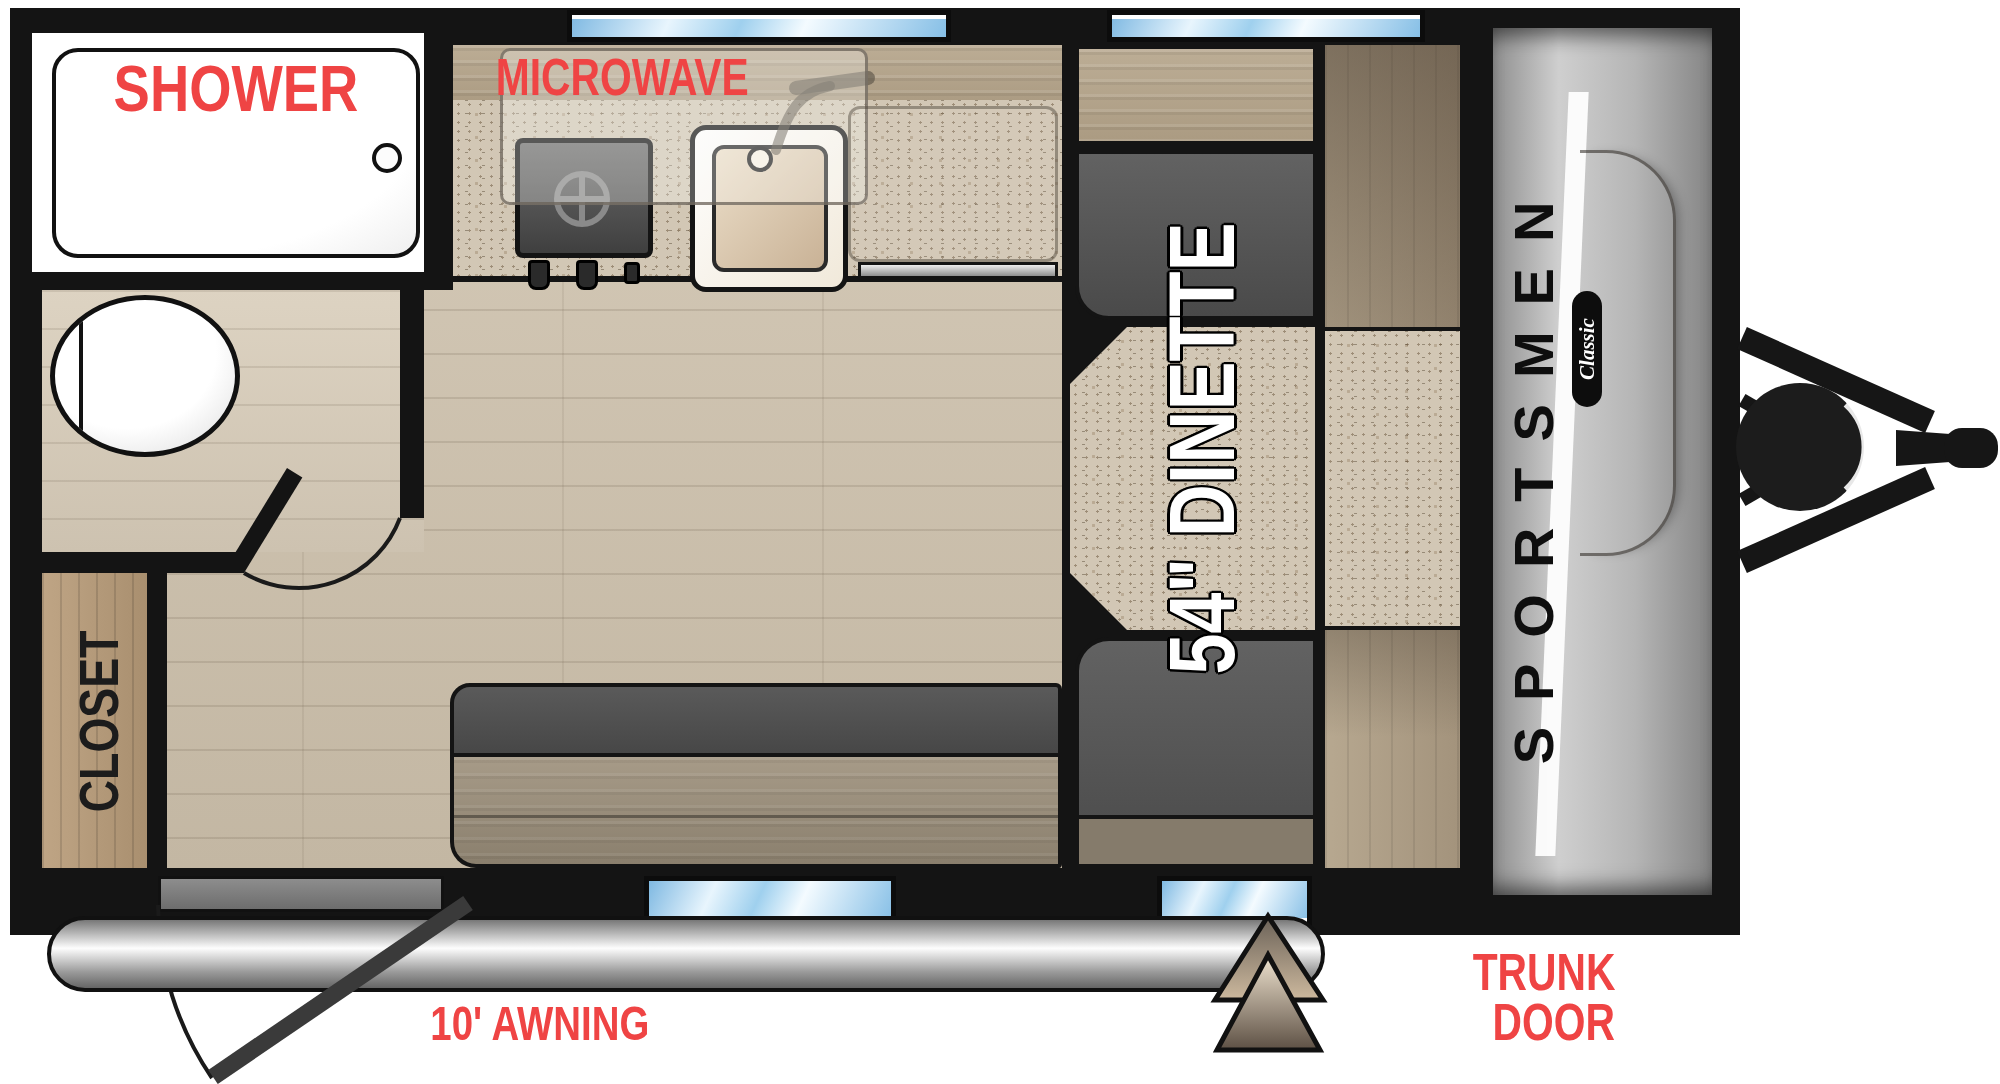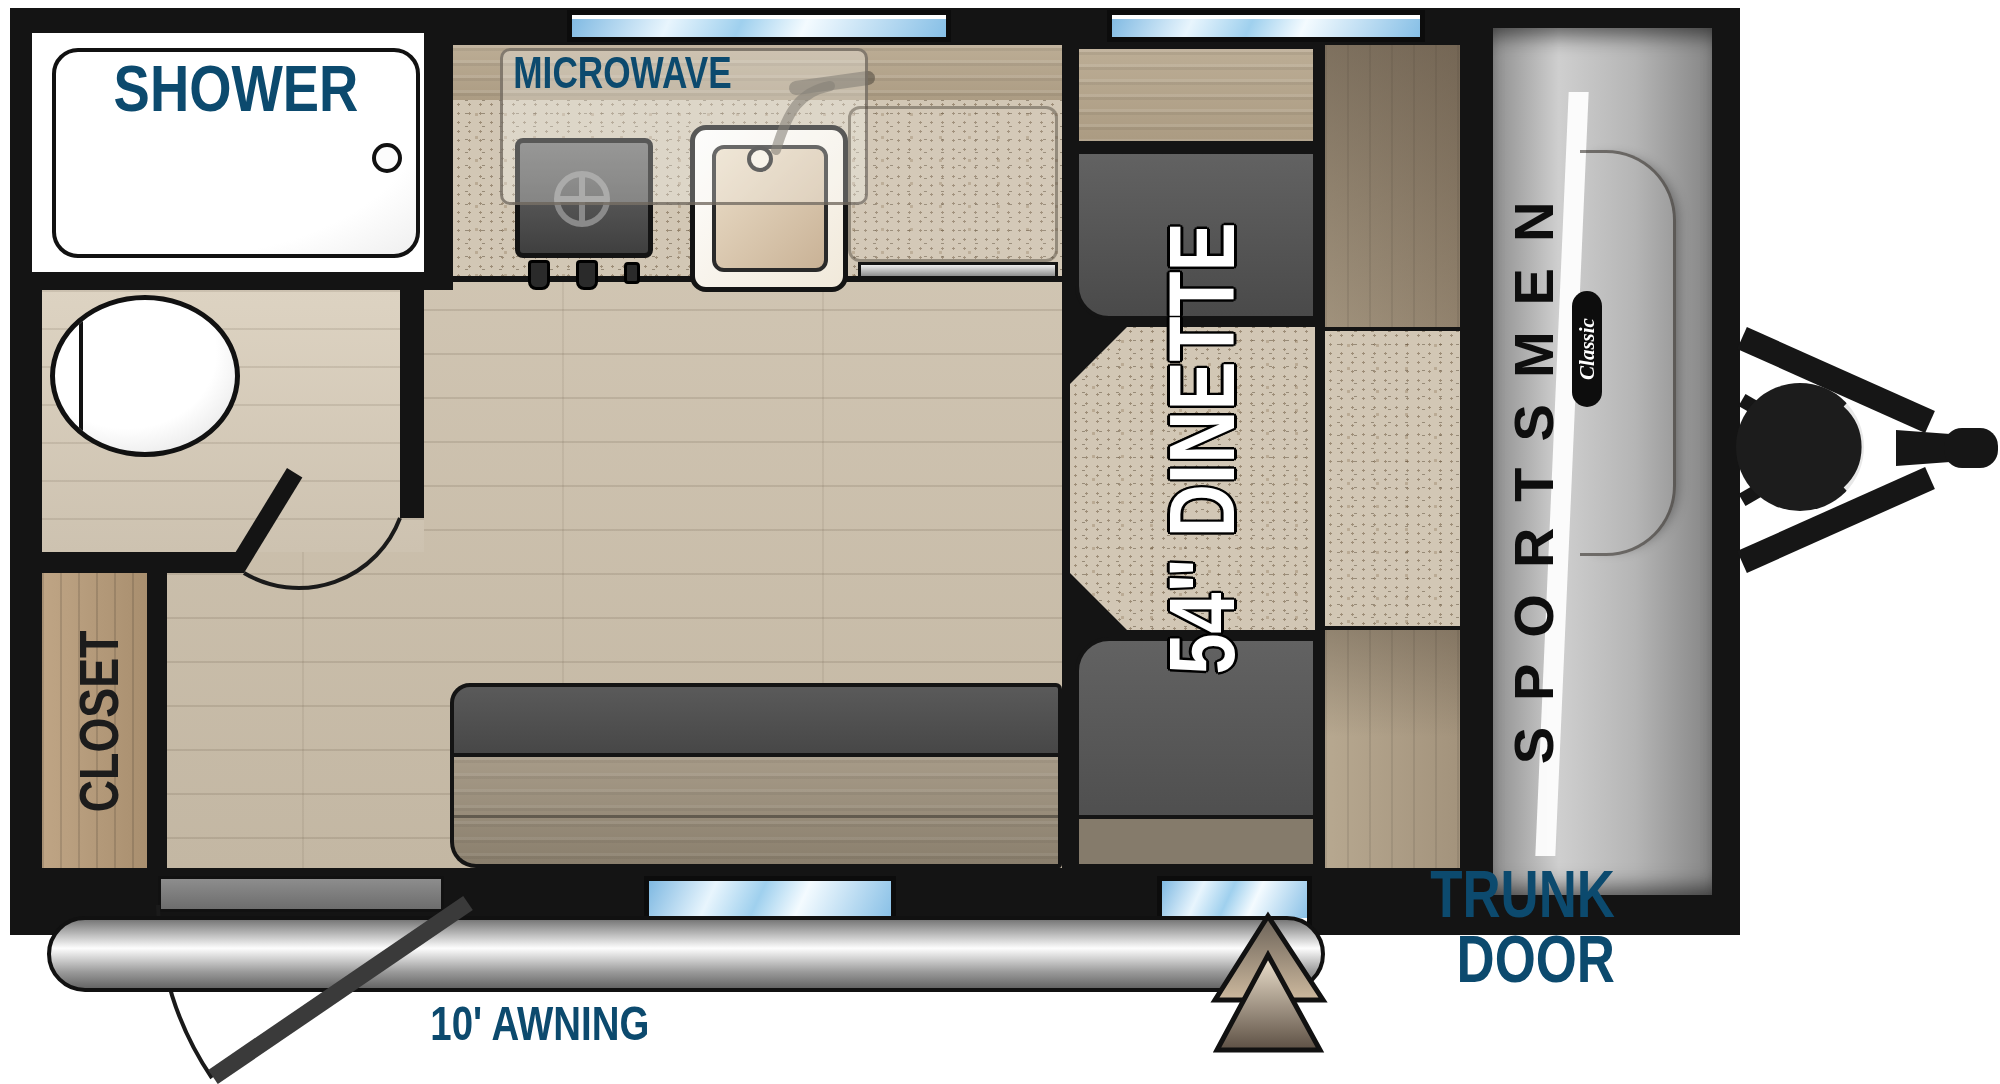--- a/index.html
+++ b/index.html
@@ -1,19 +1,19 @@
 <!DOCTYPE html>
 <html><head>
 <meta charset="utf-8">
 <style>
   html,body{margin:0;padding:0;background:#fff;}
   body{font-family:"Liberation Sans", sans-serif;}
   #stage{position:relative;width:2000px;height:1084px;background:#ffffff;overflow:hidden;}
   .abs{position:absolute;}
-  .lbl{font-weight:bold;color:#0c4a6e;white-space:nowrap;}
+  .lbl{font-weight:bold;color:#ef4444;white-space:nowrap;}
   .cx{display:inline-block;transform:scaleX(.8);transform-origin:center;}
   .cx85{display:inline-block;transform:scaleX(.85);transform-origin:center;}
   .outline-w{color:#ffffff;text-shadow:3px 0 0 #000,-3px 0 0 #000,0 3px 0 #000,0 -3px 0 #000,
     2px 2px 0 #000,-2px 2px 0 #000,2px -2px 0 #000,-2px -2px 0 #000;}
   .rot90{transform:rotate(-90deg);transform-origin:center;}
   .floor{background:
     repeating-linear-gradient(180deg, rgba(94,80,62,.16) 0 2px, rgba(0,0,0,0) 2px 44px),
     repeating-linear-gradient(90deg, rgba(94,80,62,.10) 0 2px, rgba(0,0,0,0) 2px 260px),
     linear-gradient(180deg,#d5cab8,#c3b7a3);}
   .floor-light{background:
@@ -94,21 +94,21 @@
   <div class="abs" style="left:712px;top:145px;width:116px;height:127px;background:linear-gradient(135deg,#ecdfca,#c9b296);
               border:4px solid #2a2a2a;border-radius:12px;box-sizing:border-box;"></div>
   <div class="abs" style="left:747px;top:146px;width:26px;height:26px;border:4px solid #222;border-radius:50%;background:#f7f1e6;box-sizing:border-box;"></div>
   <svg class="abs" style="left:690px;top:60px;" width="200" height="110" viewBox="690 60 200 110">
     <path d="M796,88 L868,78" stroke="rgba(85,78,66,.6)" stroke-width="14" stroke-linecap="round" fill="none"></path>
     <path d="M830,86 C800,92 788,110 776,150" stroke="rgba(85,78,66,.6)" stroke-width="10" stroke-linecap="round" fill="none"></path>
   </svg>
 
   <div class="abs" style="left:500px;top:48px;width:368px;height:157px;background:rgba(250,248,244,.30);
               border:3px solid rgba(105,98,88,.75);border-radius:10px;box-sizing:border-box;"></div>
-  <div class="abs lbl" style="left:462px;top:48px;width:320px;text-align:center;font-size:44px;">
+  <div class="abs lbl" style="left:462px;top:48px;width:320px;text-align:center;font-size:51px;">
     <span class="cx">MICROWAVE</span></div>
 
   <div class="abs" style="left:848px;top:106px;width:210px;height:156px;border:3px solid rgba(70,62,52,.45);
               border-radius:12px;background:rgba(255,255,255,.05);box-sizing:border-box;"></div>
   <div class="abs" style="left:858px;top:262px;width:200px;height:17px;background:linear-gradient(180deg,#ededed,#8f8f8f);
               border:3px solid #141414;box-sizing:border-box;"></div>
 
   <div class="abs wood-h" style="left:1075px;top:45px;width:242px;height:100px;border:4px solid #141414;box-sizing:border-box;"></div>
 
   <div class="abs seat" style="left:1075px;top:150px;width:242px;height:170px;border-radius:0 0 0 34px;"></div>
@@ -193,18 +193,18 @@
     <path d="M158,905 A310,310 0 0 0 212,1078" fill="none" stroke="#1a1a1a" stroke-width="4"></path>
     <rect x="49" y="918" width="1274" height="72" rx="36" fill="url(#tubeGrad)" stroke="#111" stroke-width="4"></rect>
     <line x1="468" y1="903" x2="213" y2="1077" stroke="#3a3a3a" stroke-width="17"></line>
     <polygon points="1268,916 1323,1000 1215,1000" fill="url(#triDark)" stroke="#111" stroke-width="5"></polygon>
     <polygon points="1268,955 1320,1050 1217,1050" fill="url(#triLight)" stroke="#111" stroke-width="5"></polygon>
   </svg>
 
   <div class="abs lbl" style="left:320px;top:996px;width:440px;text-align:center;font-size:48px;">
     <span class="cx">10' AWNING</span></div>
 
-  <div class="abs lbl" style="left:1330px;top:862px;width:285px;text-align:right;font-size:66px;line-height:0.98;">
+  <div class="abs lbl" style="left:1330px;top:948px;width:285px;text-align:right;font-size:51px;line-height:0.98;">
     <span class="cx" style="transform-origin:right;">TRUNK</span><br>
     <span class="cx" style="transform-origin:right;">DOOR</span>
   </div>
 
 </div>
 
 </body></html>

